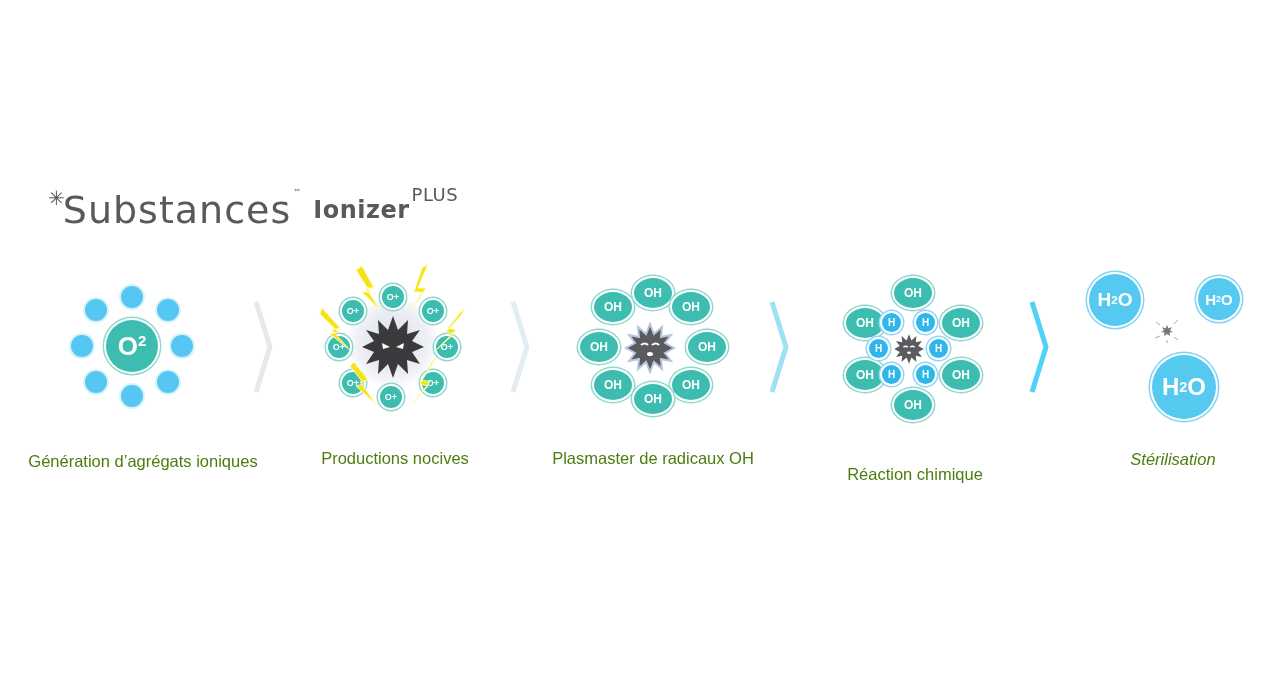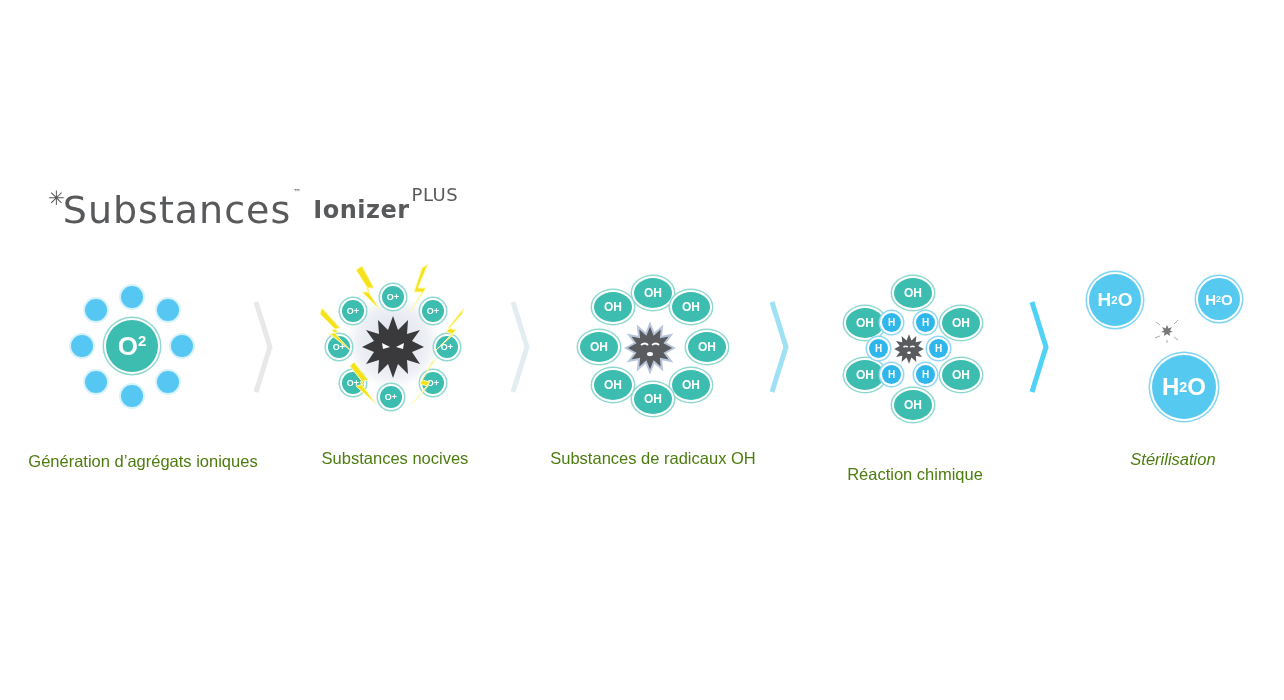--- a/index.html
+++ b/index.html
@@ -165,17 +165,17 @@
         <line x1="26" y1="4" x2="22" y2="8"></line>
       <line x1="3" y1="22" x2="8" y2="20"></line>
         <line x1="26" y1="24" x2="22" y2="21"></line>
       <line x1="15" y1="27" x2="15" y2="24"></line>
     </g>
   </svg>
 </div>
 
 <div class="label" style="left:5px;top:449px;width:276px;">Génération d’agrégats ioniques</div>
 <div class="label" style="left:290px;top:446px;width:210px;">
-  <div>Substances nocives</div>
+  <div>Productions nocives</div>
 </div>
-<div class="label" style="left:520px;top:446px;width:266px;">Substances de radicaux OH</div>
+<div class="label" style="left:520px;top:446px;width:266px;">Plasmaster de radicaux OH</div>
 <div class="label" style="left:810px;top:462px;width:210px;">Réaction chimique</div>
 <div class="label" style="left:1090px;top:447px;width:166px;font-style:italic;">Stérilisation</div>
 
 </body></html>

